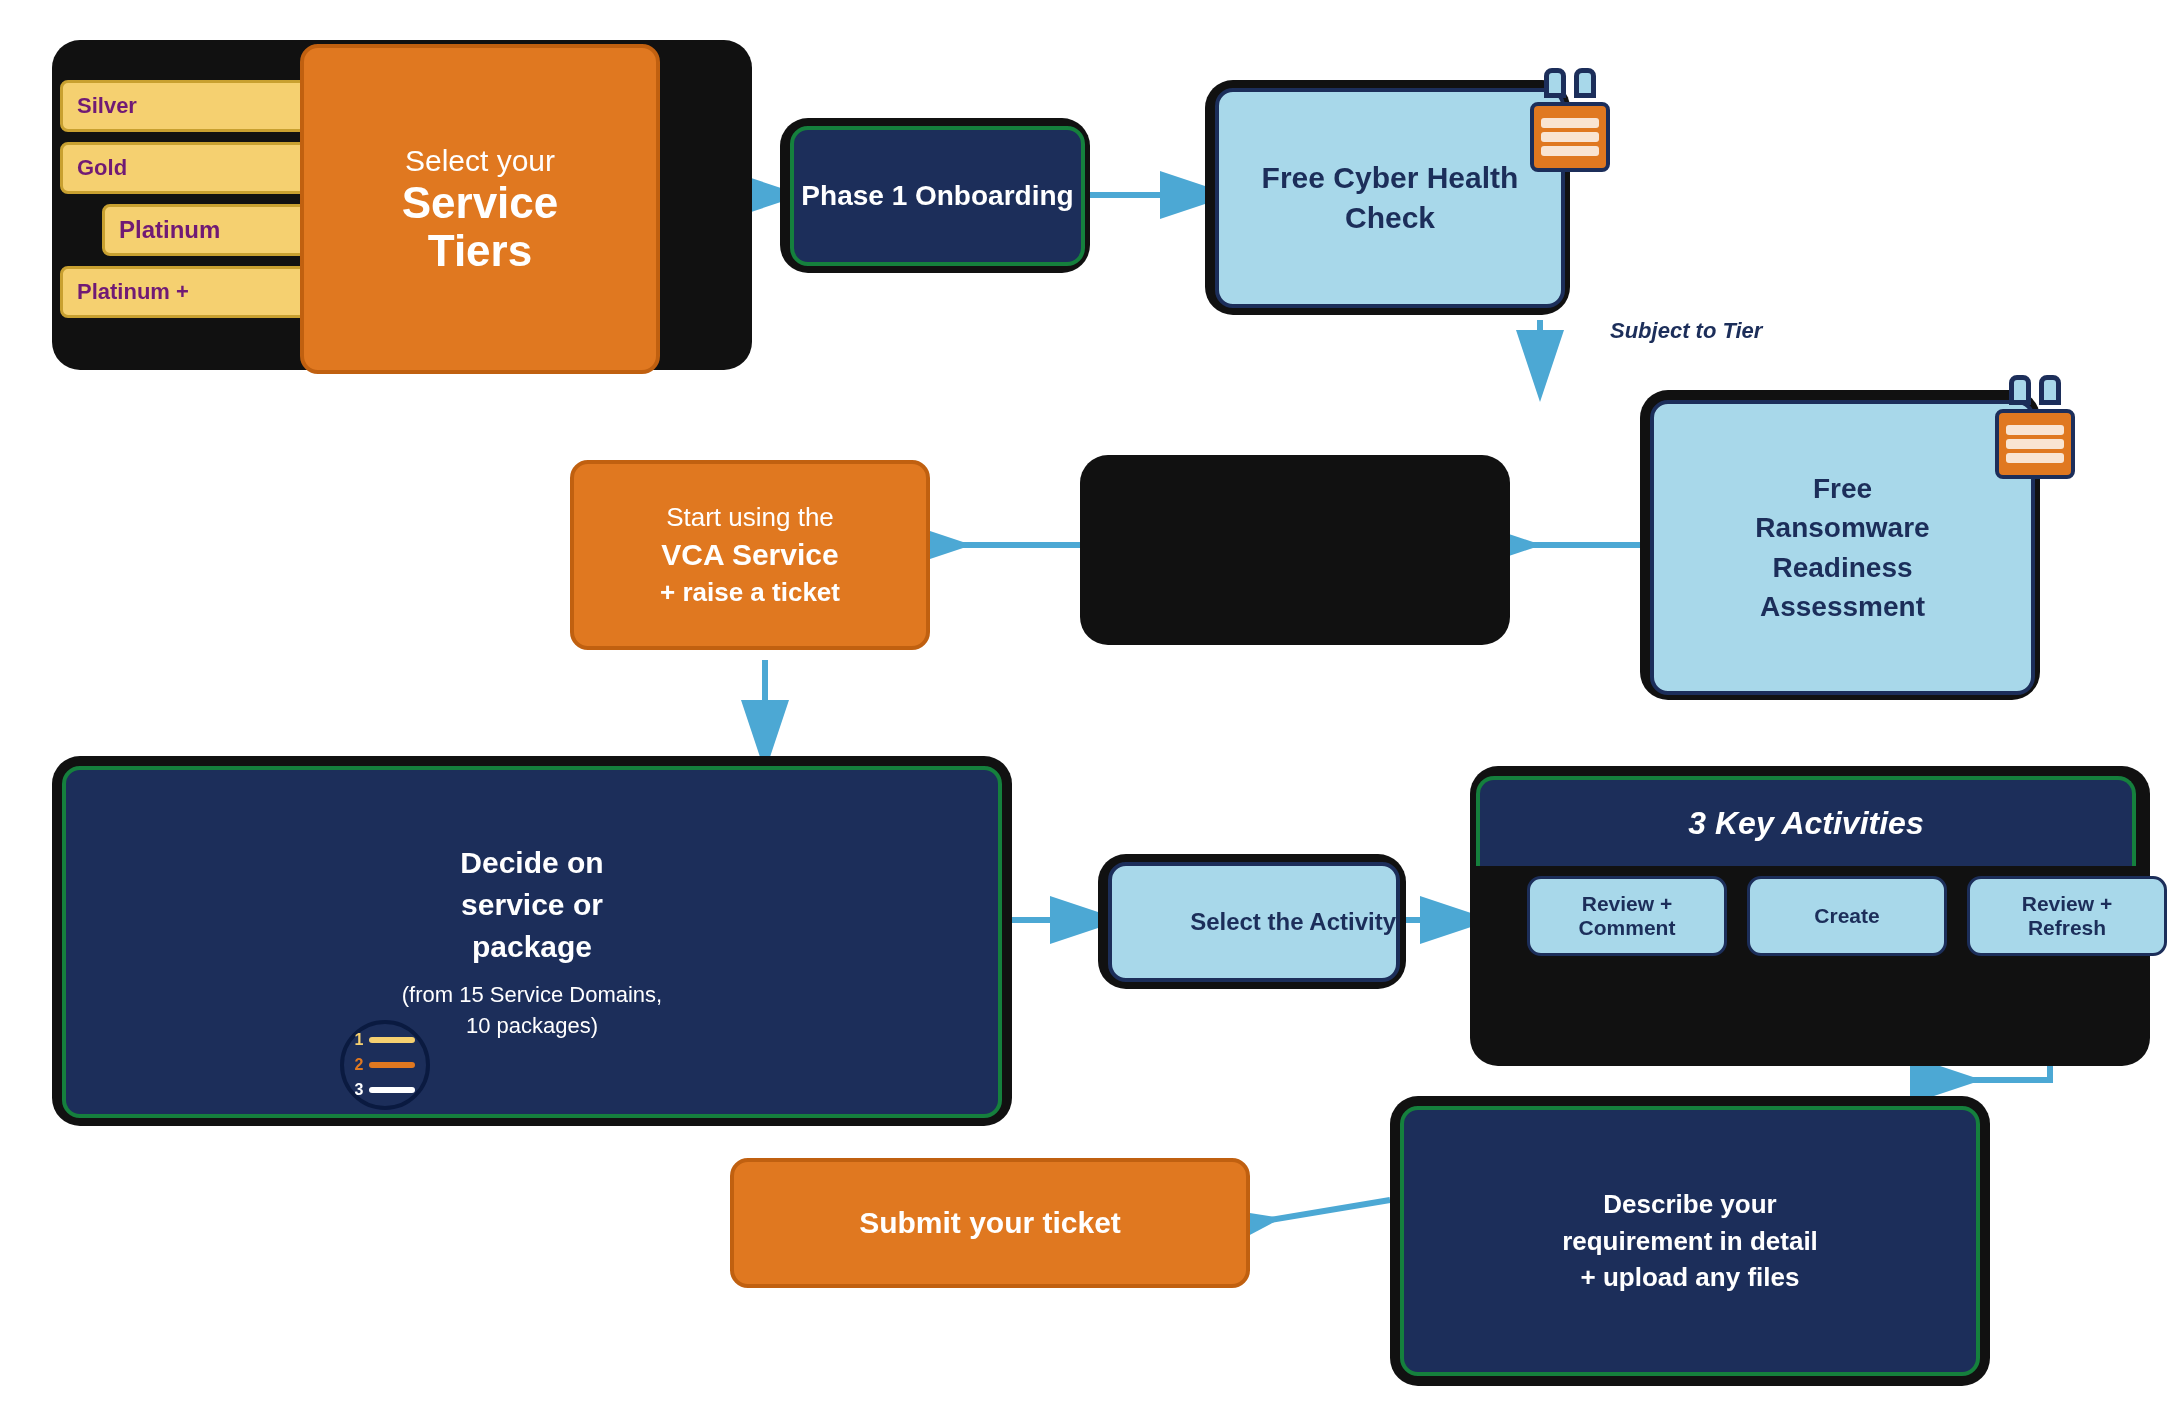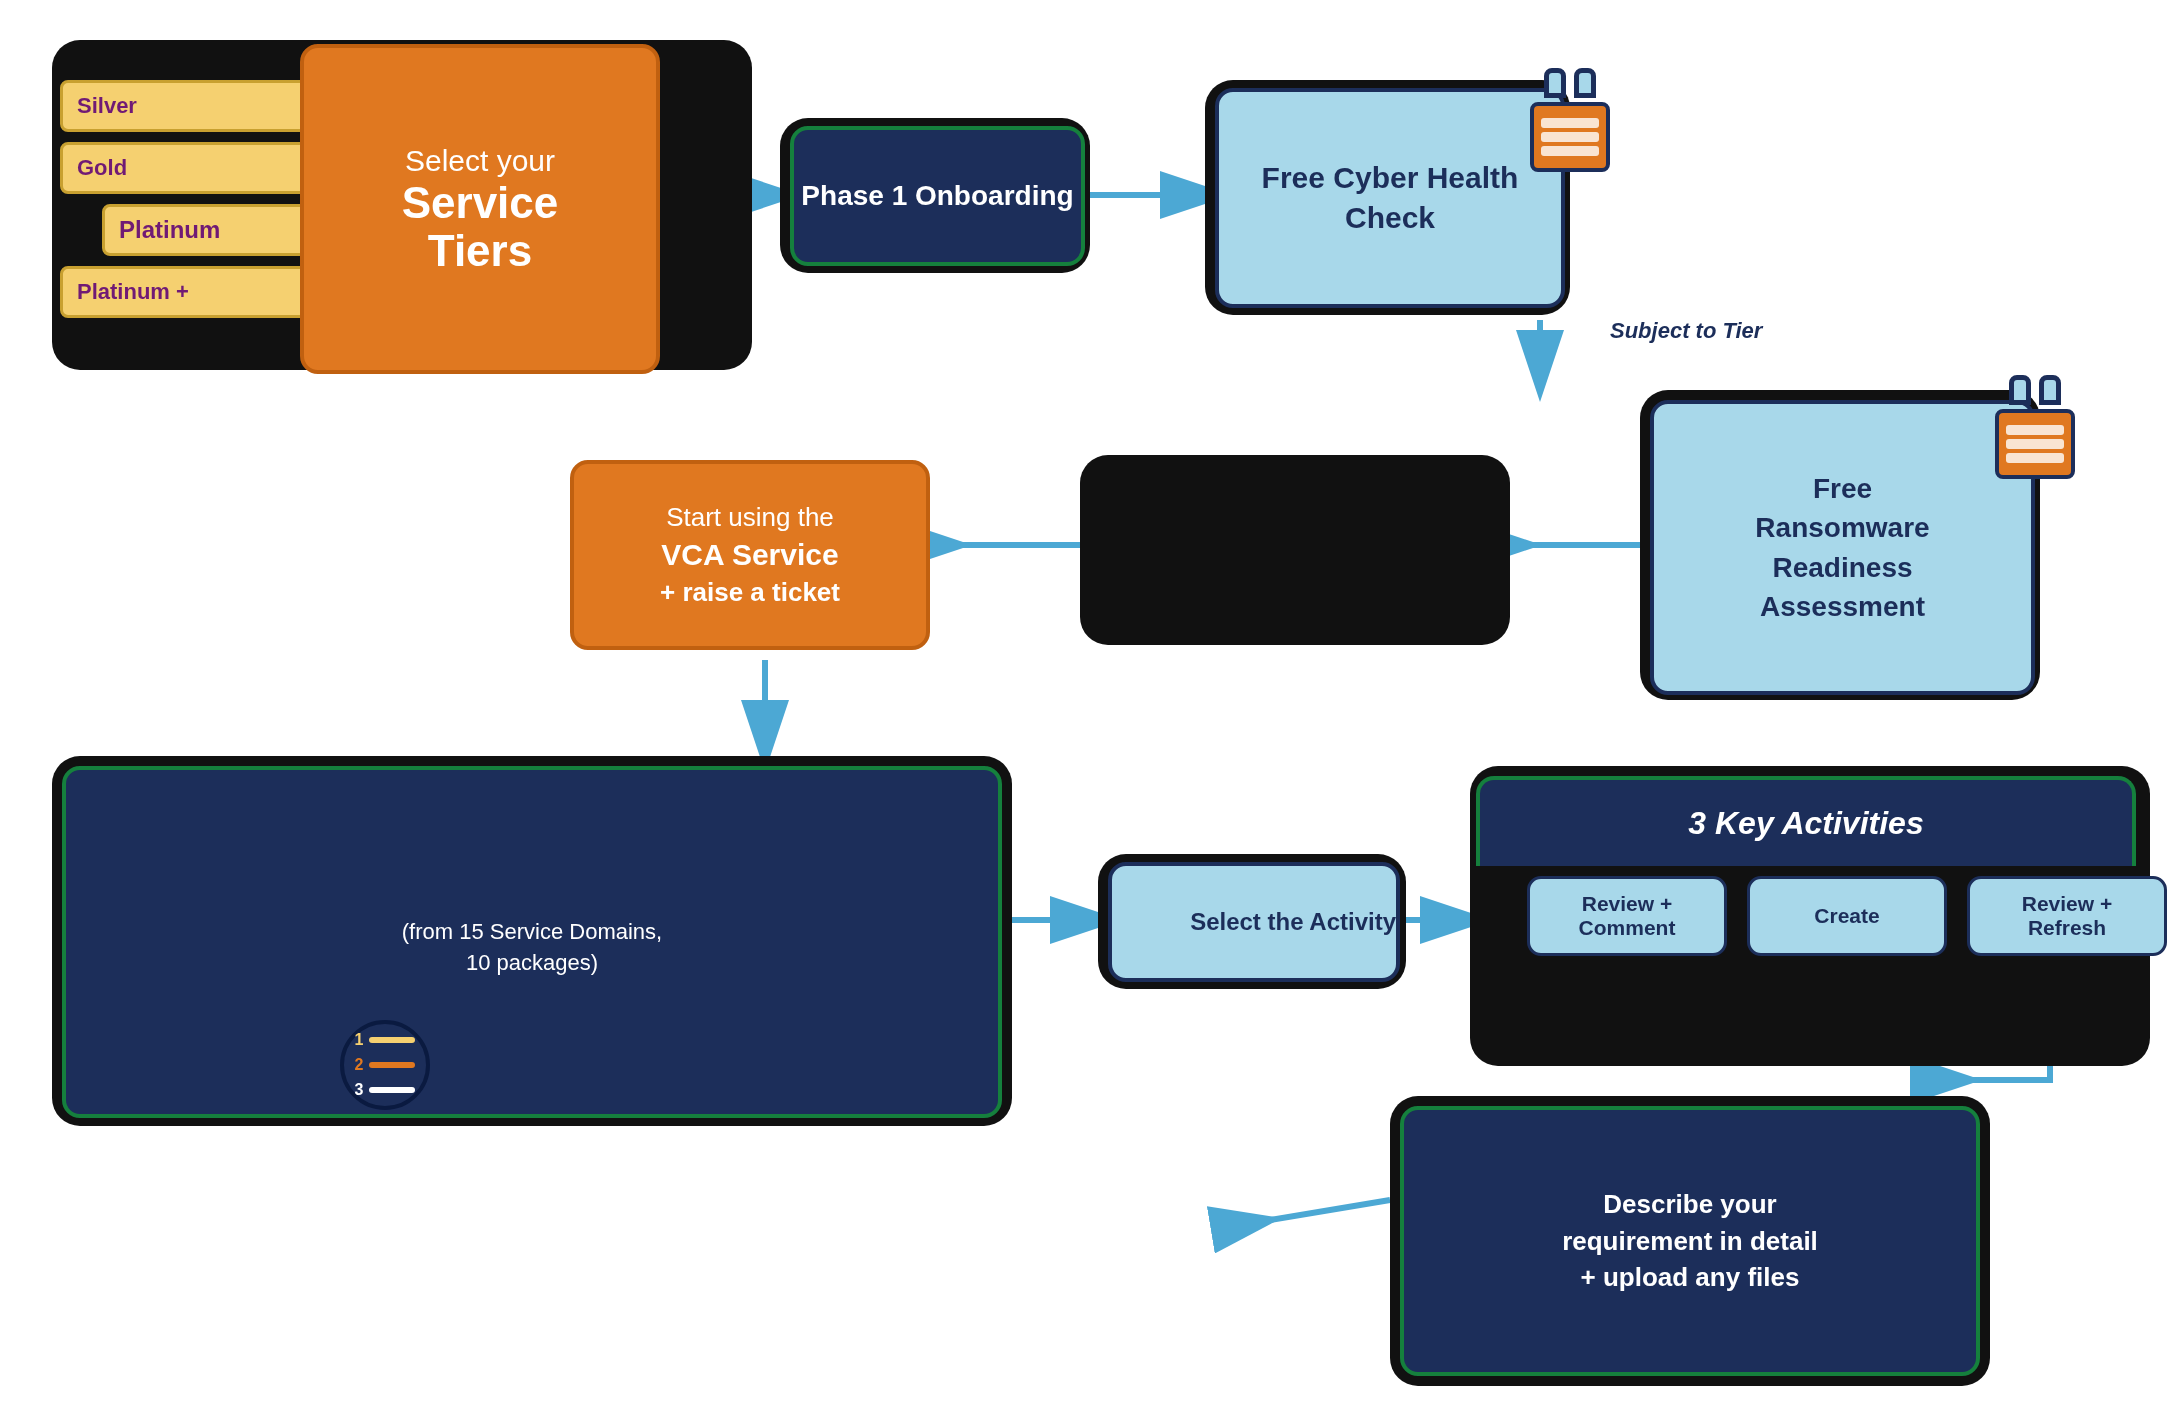--- a/index.html
+++ b/index.html
@@ -249,20 +249,21 @@
   <div class="node-dark-wrapper" style="left:1080px; top:455px; width:430px; height:190px;"></div>
 
   <div class="node node-orange" style="left:570px; top:460px; width:360px; height:190px; font-size:26px; line-height:1.35; flex-direction:column; z-index:5;">
     <span style="font-weight:normal;">Start using the</span>
     <span style="font-weight:bold; font-size:30px;">VCA Service</span>
     <span style="font-weight:bold; font-size:26px;">+ raise a ticket</span>
   </div>
 
   <div class="node-dark-wrapper" style="left:52px; top:756px; width:960px; height:370px;"></div>
   <div class="node node-navy" style="left:62px; top:766px; width:940px; height:352px; font-size:30px; line-height:1.4; flex-direction:column; z-index:5;">
+    <span style="font-weight:bold;">Decide on<br>service or<br>package</span>
     <span style="font-size:22px; font-weight:normal; margin-top:12px;">(from 15 Service Domains,<br>10 packages)</span>
   </div>
 
   <div class="list-icon" style="left:340px; top:1020px; z-index:20;">
     <div class="list-line">
       <span style="color:#F5D070; font-size:16px;">1</span>
       <div class="list-line-bar" style="width:46px; background:#F5D070;"></div>
     </div>
     <div class="list-line">
       <span style="color:#E07820; font-size:16px;">2</span>
@@ -294,14 +295,17 @@
     <div class="activity-box">
       <span>Review +<br>Refresh</span>
     </div>
   </div>
 
   <div class="node-dark-wrapper" style="left:1390px; top:1096px; width:600px; height:290px;"></div>
   <div class="node node-navy" style="left:1400px; top:1106px; width:580px; height:270px; font-size:26px; line-height:1.4; flex-direction:column; z-index:5;">
     <span style="font-weight:bold;">Describe your<br>requirement in detail<br>+ upload any files</span>
   </div>
 
+  <div class="node node-orange" style="left:730px; top:1158px; width:520px; height:130px; font-size:30px; font-weight:bold; z-index:5;">
+    <span>Submit your ticket</span>
+  </div>
 
 </div>
 
 </body></html>

